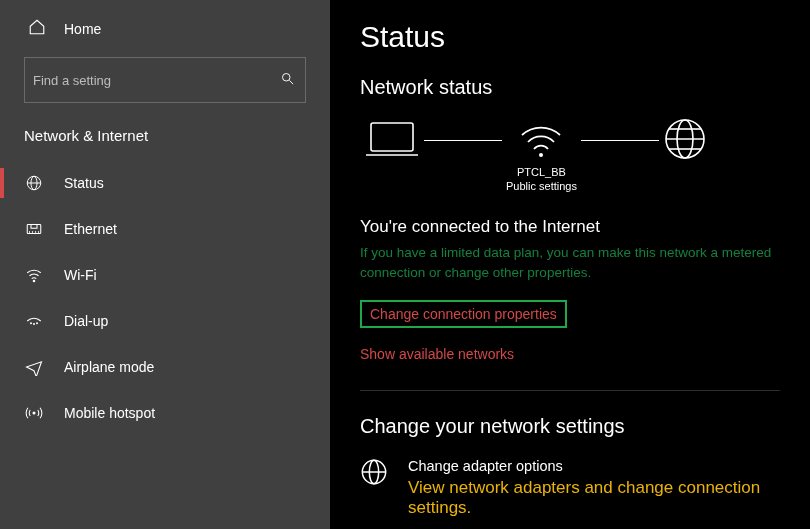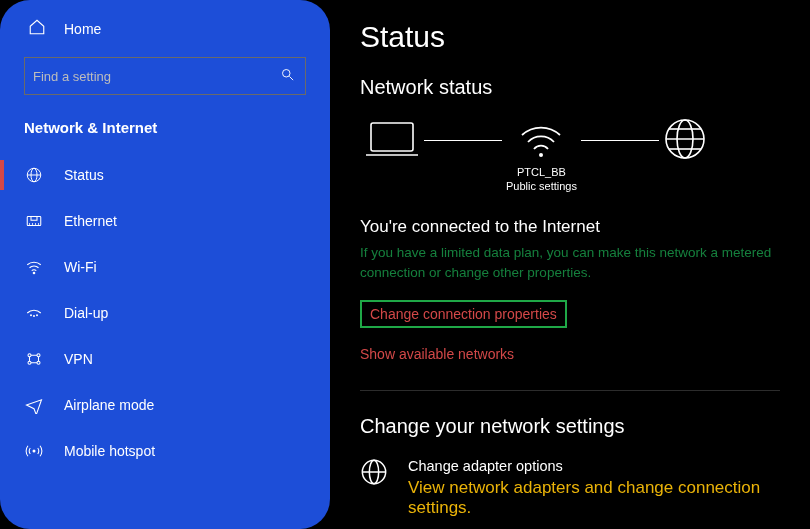--- a/index.html
+++ b/index.html
@@ -7,43 +7,42 @@
     width:810px; height:529px;
     background:#000; color:#fff;
     font-family:"Segoe UI", Arial, sans-serif;
     overflow:hidden;
     font-size:14px;
   }
   .app { display:flex; width:810px; height:529px; }
   
   .sidebar {
     width:330px; height:100%;
-    background:#1d4ed8;
+    background:#404040;
     padding-top:12px;
     position:relative;
-    border-radius:30px;
   }
   .home-row {
     display:flex; align-items:center;
     padding:6px 0 18px 28px;
     gap:18px;
     font-size:14px;
   }
   .search-box {
     margin:0 24px 24px 24px;
     border:1px solid #6a6a6a;
-    height:38px;
+    height:46px;
     display:flex; align-items:center;
     padding:0 10px 0 8px;
     color:#b8b8b8;
   }
   .search-box span.placeholder { flex:1; font-size:13px; color:#bdbdbd; }
   .category-title {
     padding:0 0 16px 24px;
-    font-size:15px; font-weight:700;
+    font-size:15px; font-weight:400;
   }
   .nav-item {
     display:flex; align-items:center;
     height:46px;
     padding-left:24px;
     gap:20px;
     font-size:14px;
     position:relative;
   }
   .nav-item .ico { width:20px; display:flex; justify-content:center; }
@@ -166,32 +165,20 @@
         <svg width="18" height="18" viewBox="0 0 24 24" stroke-width="1.5">
           <path d="M3 12a13 13 0 0 1 18 0"></path>
           <circle cx="8" cy="15" r="1.3" fill="#fff" stroke="none"></circle>
           <circle cx="12" cy="16" r="1.3" fill="#fff" stroke="none"></circle>
           <circle cx="16" cy="15" r="1.3" fill="#fff" stroke="none"></circle>
         </svg>
       </span>
       <span>Dial-up</span>
     </div>
 
-    <div class="nav-item">
-      <span class="ico">
-        <svg width="18" height="18" viewBox="0 0 24 24" stroke-width="1.4">
-          <circle cx="6" cy="7" r="2"></circle>
-            <circle cx="18" cy="7" r="2"></circle>
-          <circle cx="6" cy="17" r="2"></circle>
-            <circle cx="18" cy="17" r="2"></circle>
-          <path d="M8 7h8M8 17h8M6 9v6M18 9v6"></path>
-        </svg>
-      </span>
-      <span>VPN</span>
-    </div>
 
     <div class="nav-item">
       <span class="ico">
         <svg width="18" height="18" viewBox="0 0 24 24" stroke-width="1.4">
           <path d="M2 12l20-7-7 20-3-8-10-5z"></path>
         </svg>
       </span>
       <span>Airplane mode</span>
     </div>
 

